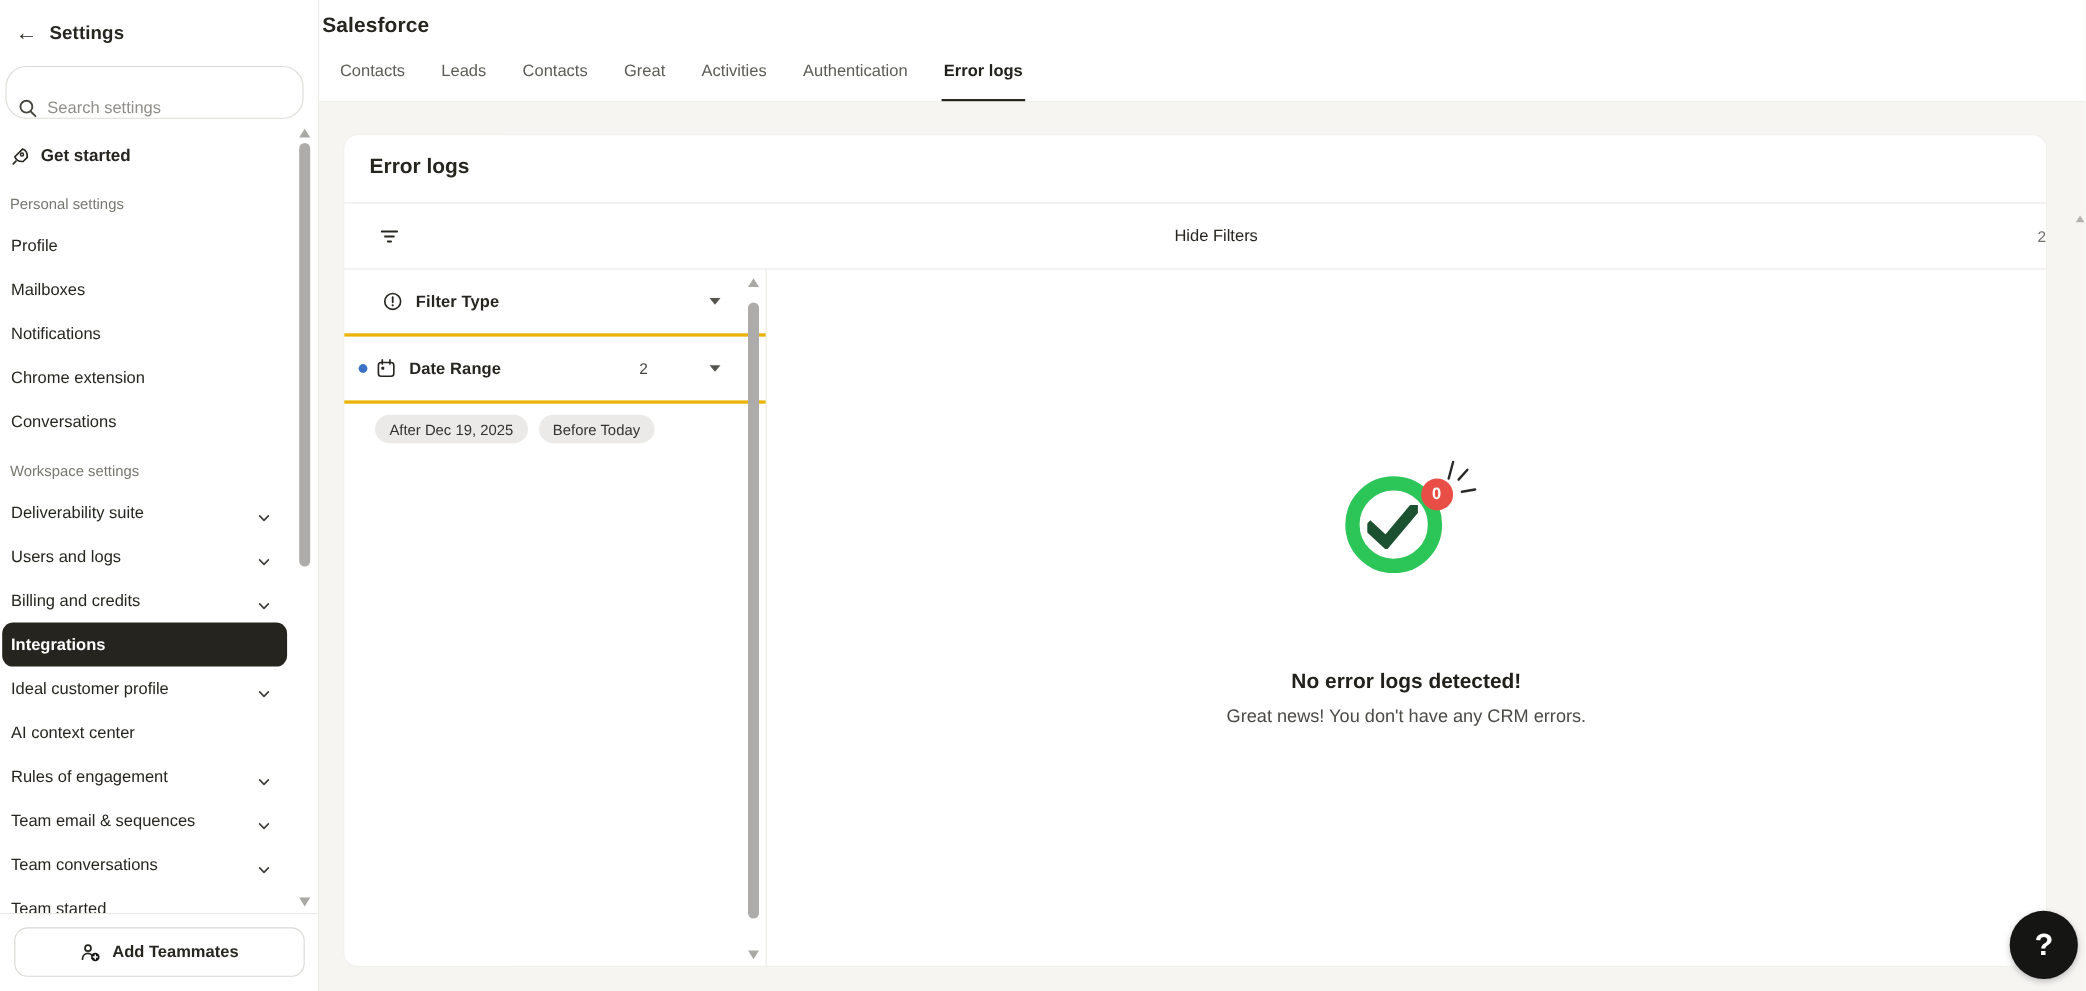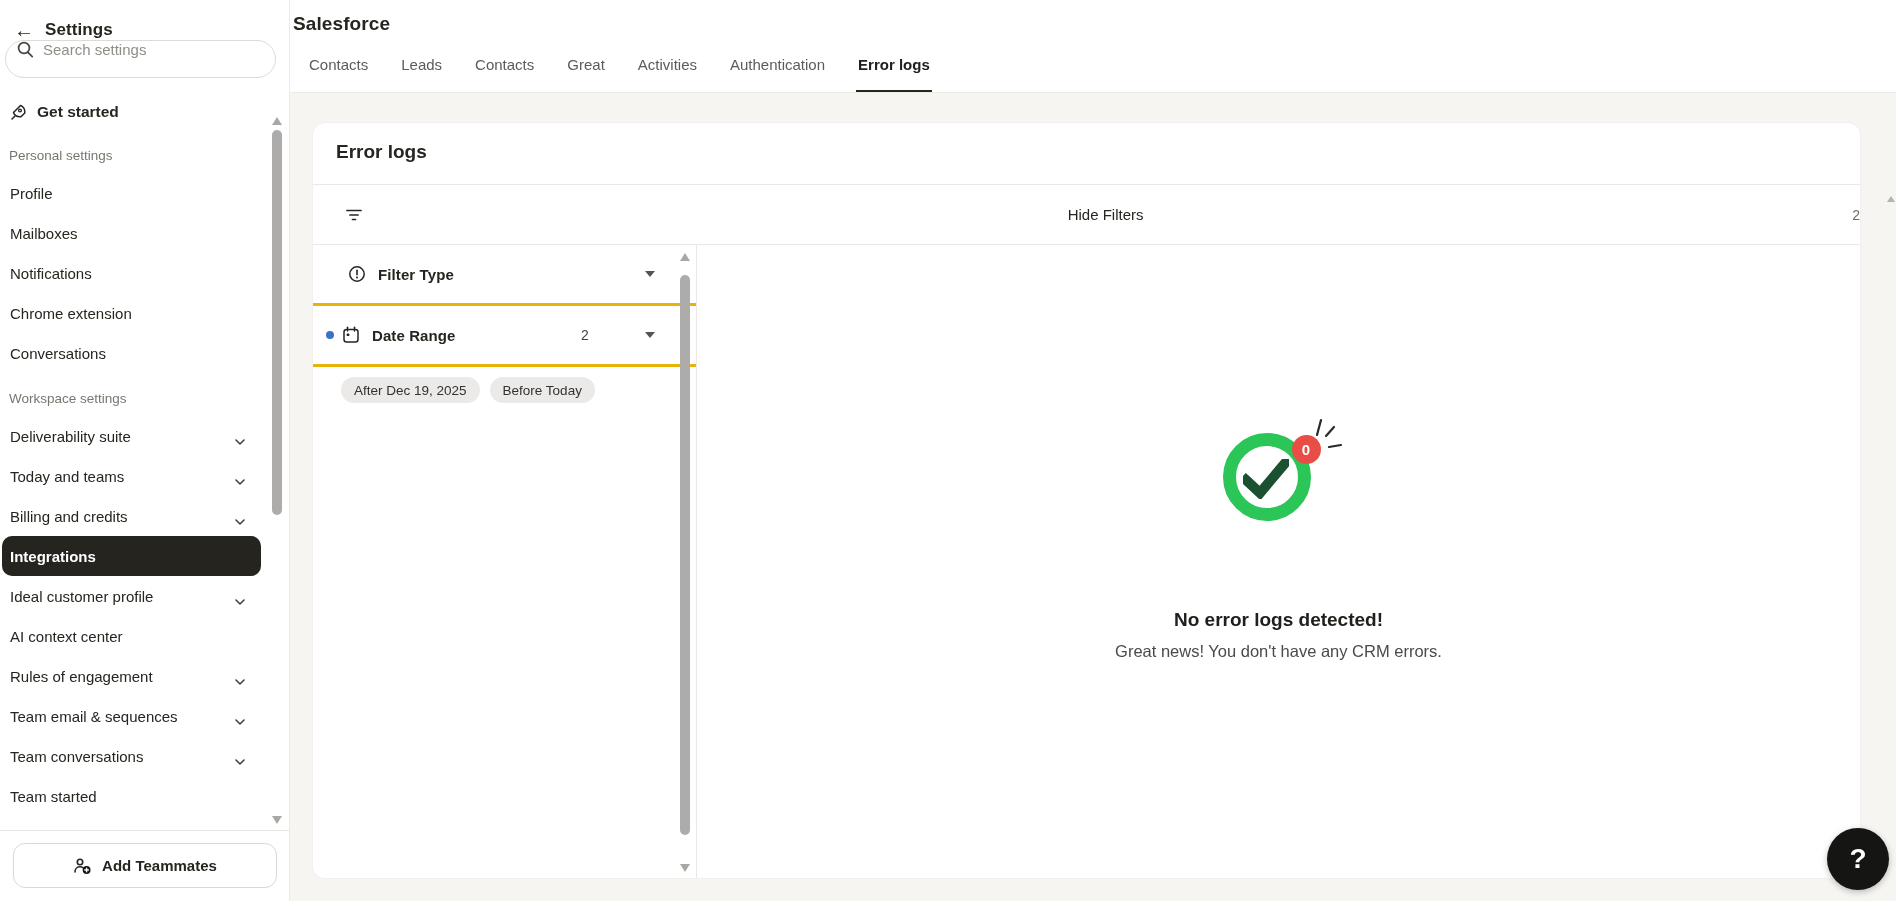--- a/index.html
+++ b/index.html
@@ -10,22 +10,22 @@
   }
   
   .sidebar {
     position:absolute; left:0; top:0; width:290px; height:901px;
     background:#ffffff; border-right:1px solid #eceae7; z-index:5;
   }
   .sb-head { display:flex; align-items:center; gap:11px; padding:20px 0 0 14px; }
   .back-arrow { font-size:20px; color:#26251f; line-height:1; cursor:pointer; }
   .sb-title { font-size:17px; font-weight:bold; letter-spacing:.1px; }
   .searchbox {
-    margin:0 13px 0 5px; height:38px; border:1px solid #dcdbd7; border-radius:19px;
-    display:flex; align-items:flex-start; padding:0 10px 0 11px; background:#fff;
+    margin:20px 13px 0 5px; height:48px; border:1px solid #dcdbd7; border-radius:19px;
+    display:flex; align-items:flex-end; padding:0 10px 0 11px; background:#fff;
   }
   .searchbox svg { flex:none; }
   .searchbox input {
     border:none; outline:none; flex:1; margin-left:9px; font-size:15px;
     font-family:inherit; color:#26251f; background:transparent;
   }
   .searchbox input::placeholder { color:#8f8e89; }
   .sb-scroll { padding-top:16px; }
   .sb-row {
     height:36px; display:flex; align-items:center; gap:10px;
@@ -165,21 +165,21 @@
     </div>
 
     <div class="section-label">Workspace settings</div>
     <div class="sb-item">
       <span class="sb-item-label">Deliverability suite</span>
       <span class="chev"><svg width="10" height="8" viewBox="0 0 10 8">
             <polyline points="1,2 5,6 9,2" fill="none" stroke="#43423e" stroke-width="1.6" stroke-linecap="round" stroke-linejoin="round"></polyline>
           </svg></span>
     </div>
     <div class="sb-item">
-      <span class="sb-item-label">Today and teams</span>
+      <span class="sb-item-label">Users and logs</span>
       <span class="chev"><svg width="10" height="8" viewBox="0 0 10 8">
             <polyline points="1,2 5,6 9,2" fill="none" stroke="#43423e" stroke-width="1.6" stroke-linecap="round" stroke-linejoin="round"></polyline>
           </svg></span>
     </div>
     <div class="sb-item">
       <span class="sb-item-label">Billing and credits</span>
       <span class="chev"><svg width="10" height="8" viewBox="0 0 10 8">
             <polyline points="1,2 5,6 9,2" fill="none" stroke="#43423e" stroke-width="1.6" stroke-linecap="round" stroke-linejoin="round"></polyline>
           </svg></span>
     </div>

